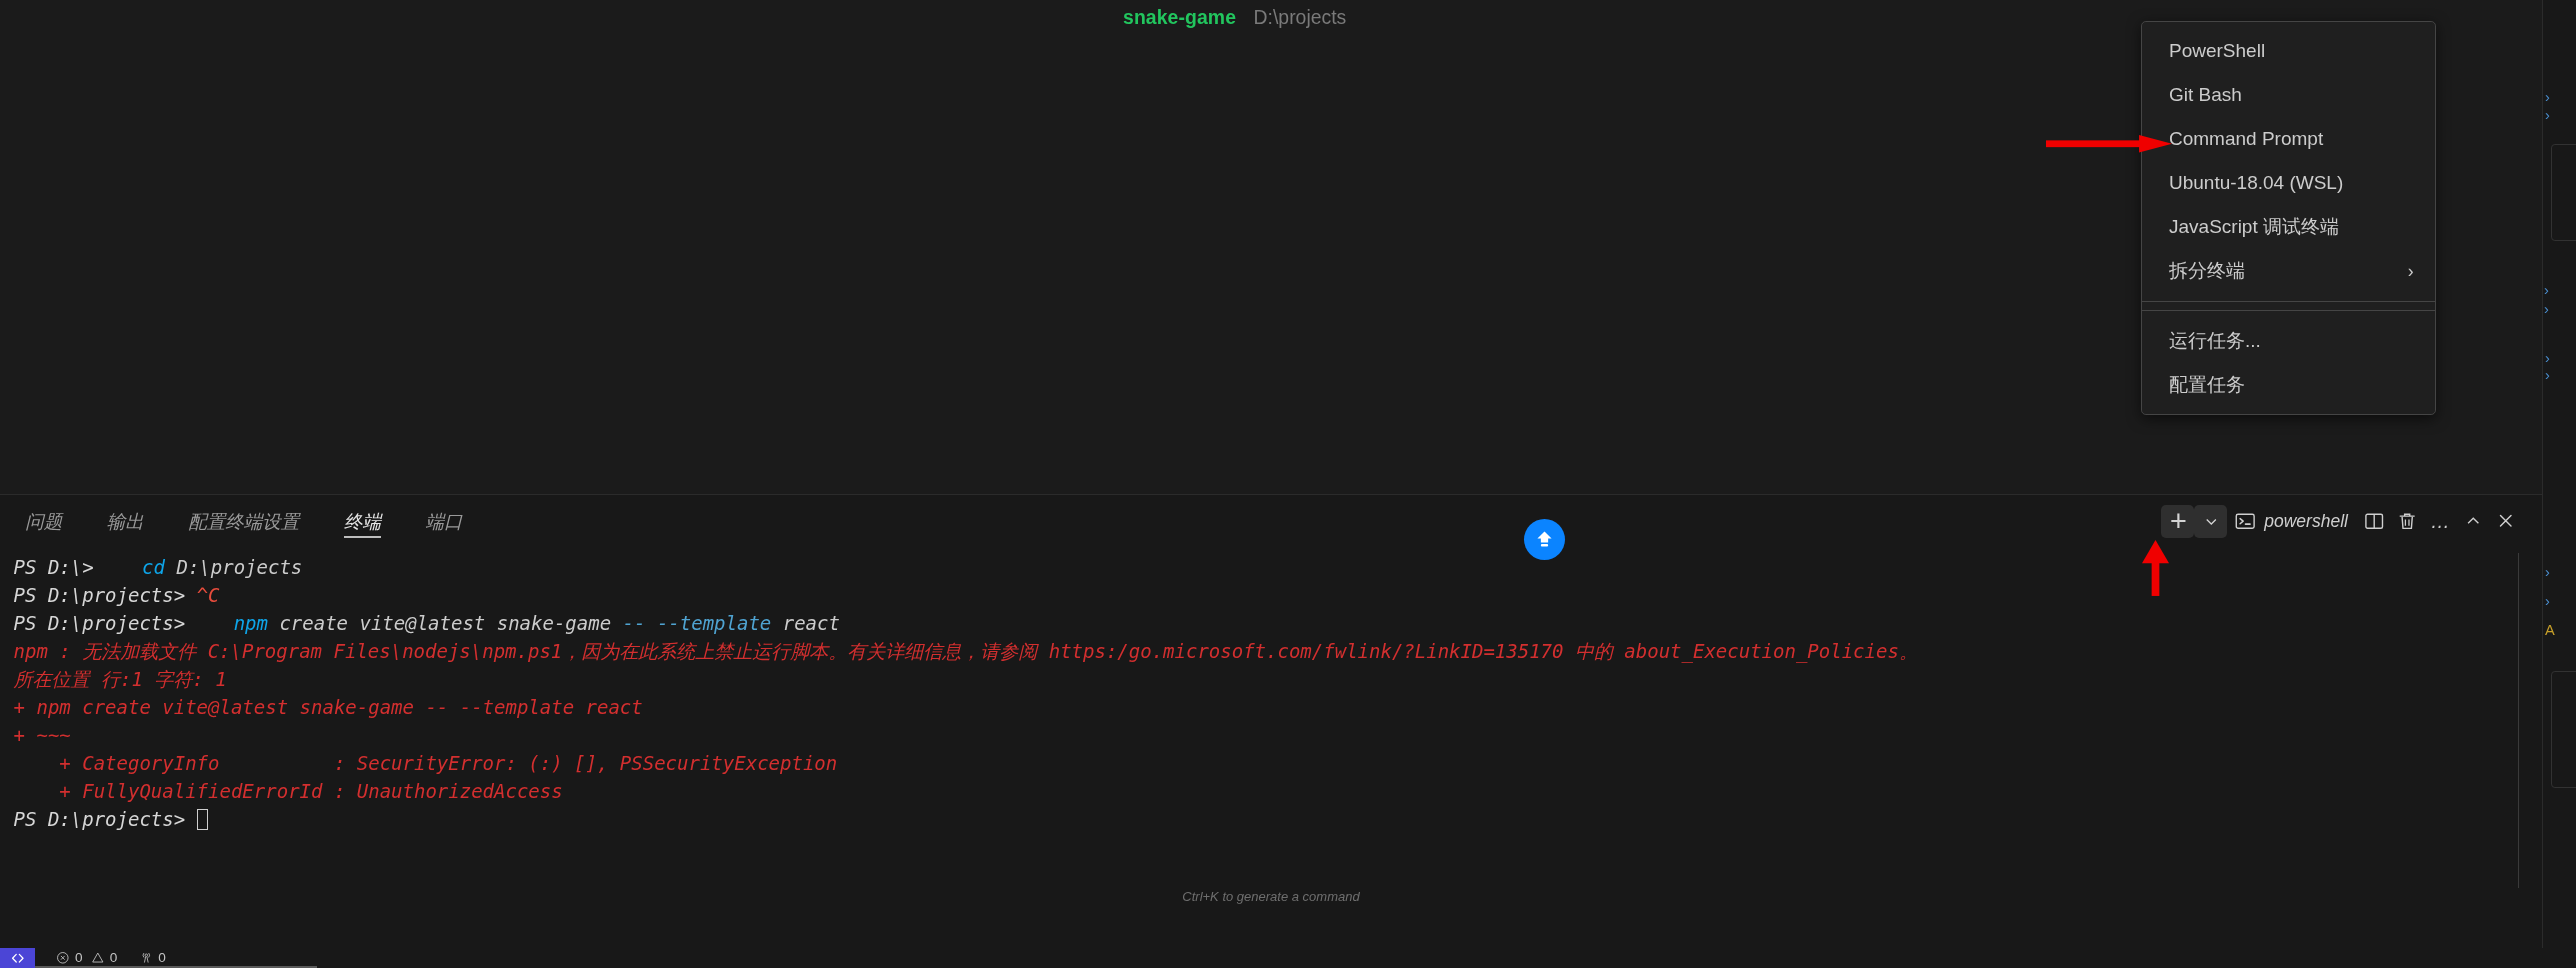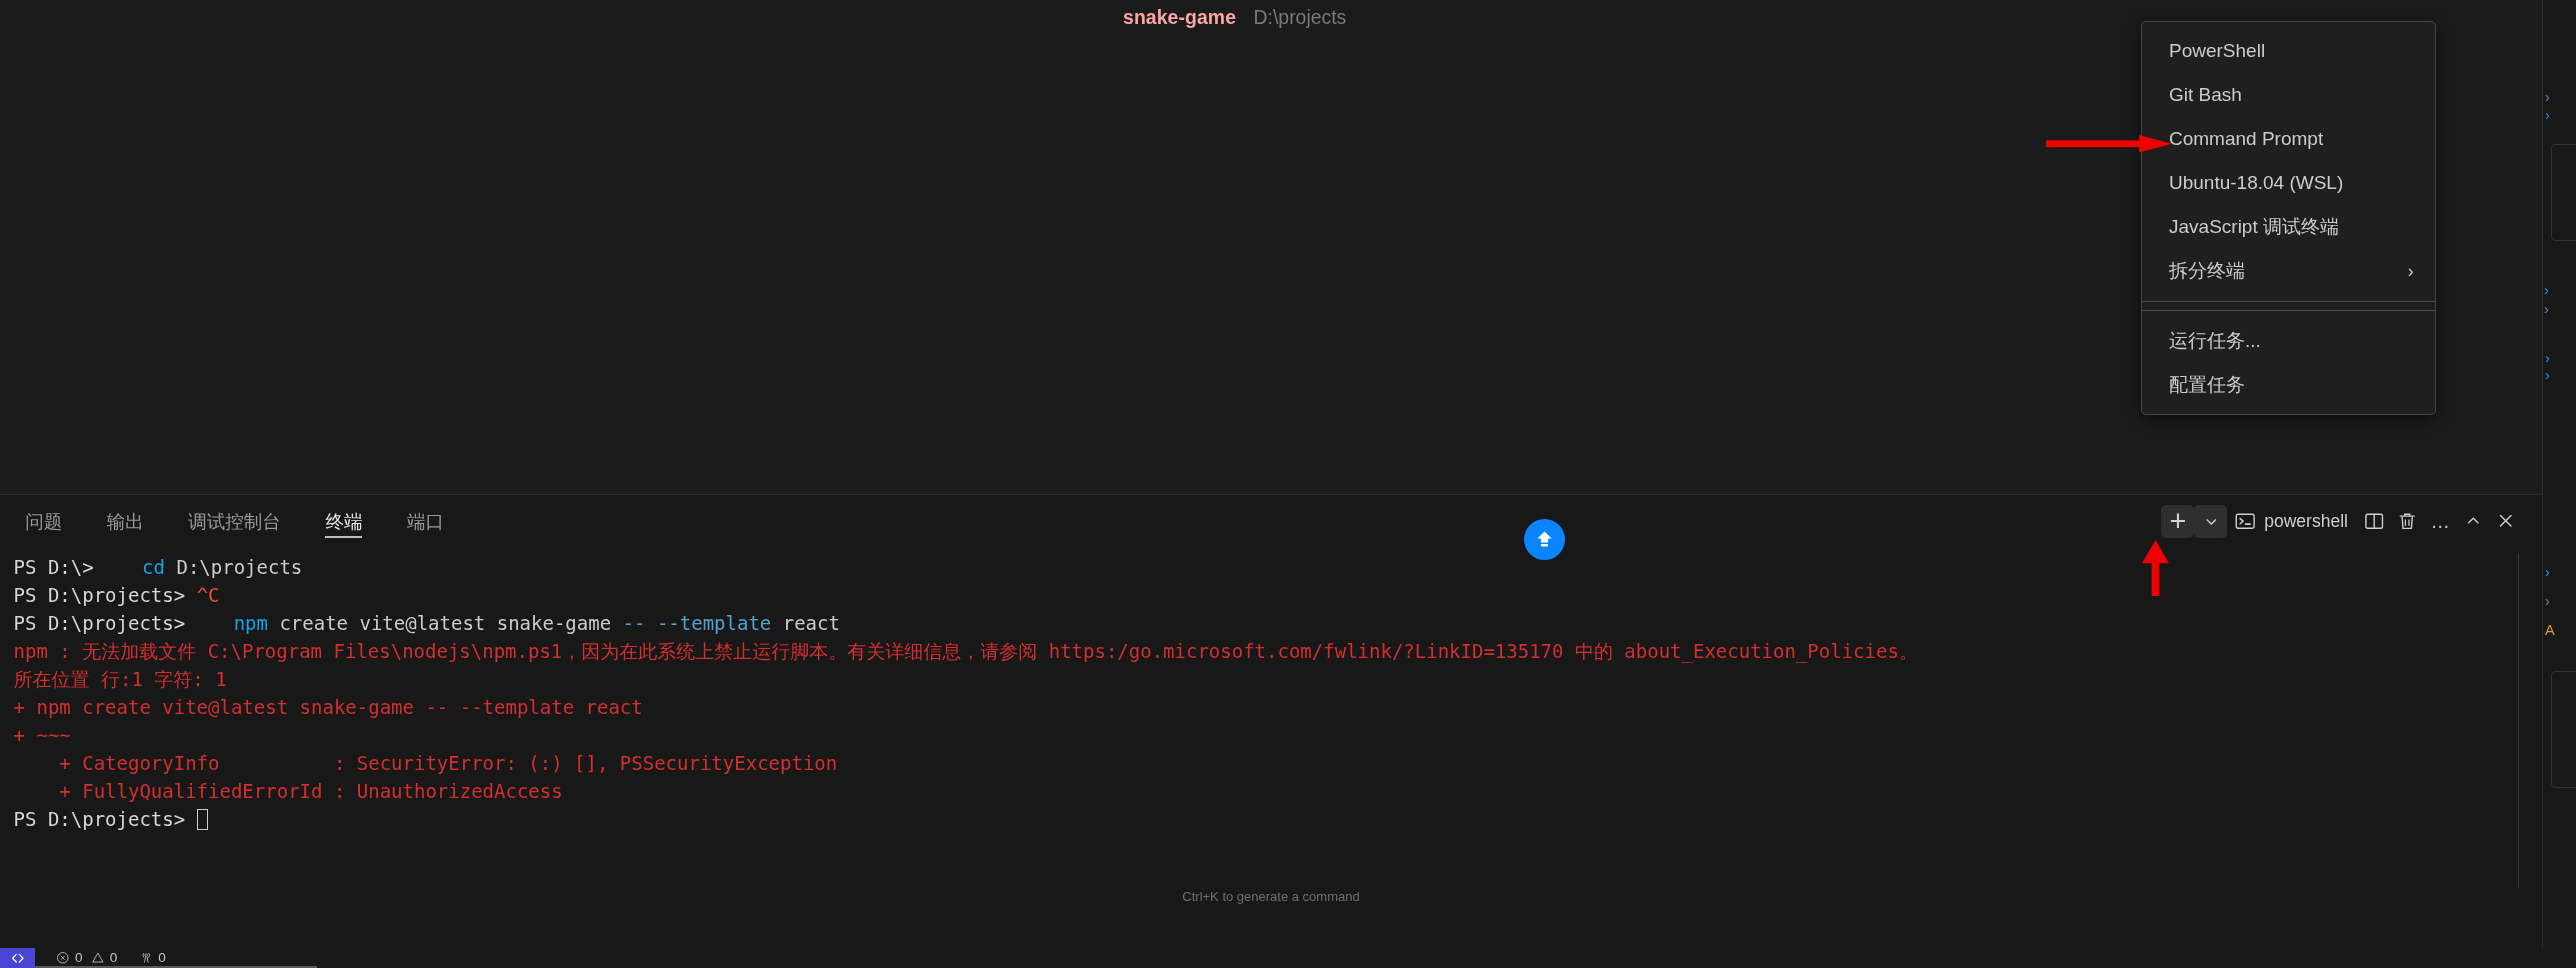--- a/index.html
+++ b/index.html
@@ -14,21 +14,21 @@
   
   .editor-area {
     position:absolute; left:0; top:0; width:2542px; height:494px;
     background:#1b1b1b;
   }
   .breadcrumb {
     position:absolute; left:1123px; top:2.9px;
     display:flex; align-items:center; gap:17.5px;
     font-size:19.4px; height:29px;
   }
-  .bc-main { color:#fca5a5; font-weight:600; letter-spacing:0.1px; }
+  .bc-main { color:#22c55e; font-weight:600; letter-spacing:0.1px; }
   .bc-sub  { color:#7a7a7a; font-weight:400; }
 
   
   .menu {
     position:absolute; left:2141px; top:21.4px; width:295px;
     background:#1f1f1f;
     border:1px solid #454545;
     border-radius:4.9px;
     box-shadow:0 3.9px 13.6px rgba(0,0,0,.55);
     padding:6.8px 0 7.8px 0;
@@ -44,21 +44,21 @@
     position:absolute; right:21.4px; top:50%; transform:translateY(-50%);
     color:#cccccc; font-size:17.5px;
   }
   .menu-sep {
     height:1px; background:#454545; margin:7.8px 0 7.8px 0;
   }
 
   
   .panel {
     position:absolute; left:0; top:494px; width:2542px; height:454px;
-    background:#181818; border-top:1px solid #2b2b2b;
+    background:#181818; border-top:1px solid #2b2b2b;font-style:italic;
   }
   .panel-tabs {
     position:absolute; left:0; top:0; height:52px; width:100%;
     display:flex; align-items:center; gap:0;
   }
   .ptab {
     position:relative; height:52px; display:flex; align-items:center;
     padding:0 19.4px; margin-left:5.8px;
     font-size:18.5px; color:#9a9a9a; white-space:nowrap;
   }
@@ -213,21 +213,21 @@
   <div class="panel">
 
     <div class="panel-tabs">
       <div class="ptab">
         <span>问题</span>
       </div>
       <div class="ptab">
         <span>输出</span>
       </div>
       <div class="ptab">
-        <span>调试控制台</span>
+        <span>配置终端设置</span>
       </div>
       <div class="ptab active">
         <span>终端</span>
       </div>
       <div class="ptab">
         <span>端口</span>
       </div>
     </div>
 
     <div class="panel-actions">

